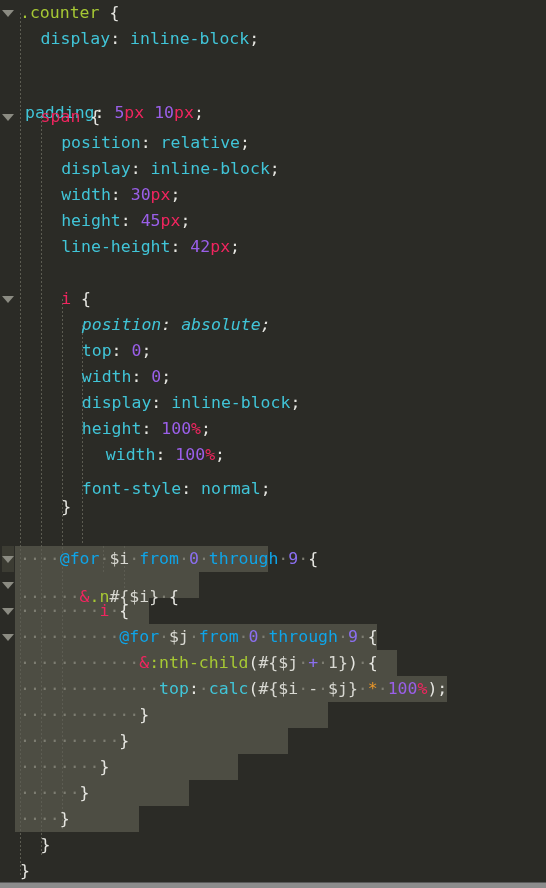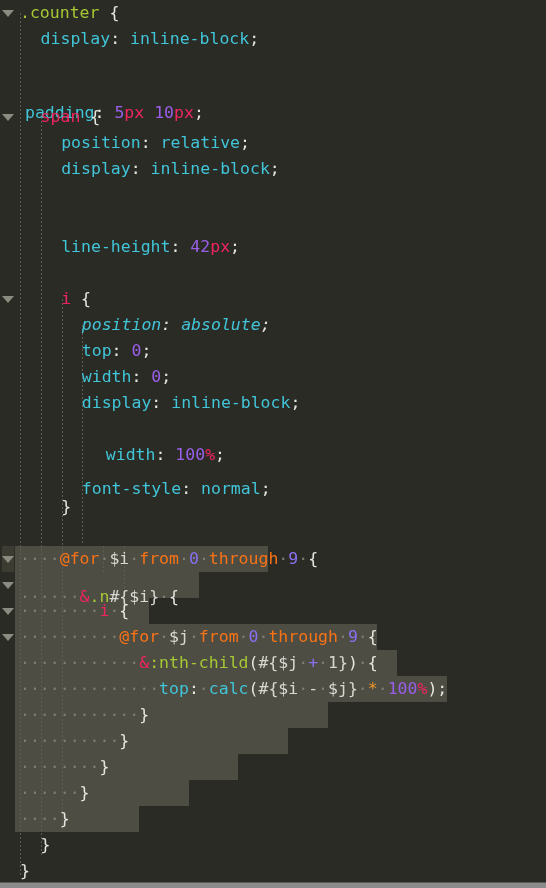--- a/index.html
+++ b/index.html
@@ -104,21 +104,21 @@
   .ws { color: #7d7d72; }
 
   
   .t-sel    { color: #a6c834; }  
   .t-tag    { color: #f0255f; }  
   .t-prop   { color: #41c5d8; }  
   .t-val    { color: #41c5d8; }  
   .t-num    { color: #9a5fe8; }  
   .t-unit   { color: #f0255f; }  
   .t-punct  { color: #e6e6e1; }  
-  .t-kw     { color: #f97316; }  
+  .t-kw     { color: #0ea5e9; }  
   .t-var    { color: #d8d8d2; }  
   .t-num2   { color: #8b6ff0; }  
   .t-op     { color: #e8962a; }  
   .t-opb    { color: #8b6ff0; }  
 
   
   #status-bar {
     position: absolute;
     left: 0;
     bottom: 0;
@@ -169,27 +169,30 @@
     </div>
 
   <div id="code-layer">
       <div class="line" style="top: 0px; text-decoration: underline;"><span class="txt" style="left: 20px;"><span class="t-sel">.counter</span><span class="t-punct"> </span><span class="t-punct">{</span></span></div>
       <div class="line" style="top: 26px;"><span class="txt" style="left: 40.6px;"><span class="t-prop">display</span><span class="t-punct">: </span><span class="t-val">inline-block</span><span class="t-punct">;</span></span></div>
       <div class="line" style="top: 52px;"><span class="txt" style="left: 25px; margin-top: 48px;"><span class="t-prop">padding</span><span class="t-punct">: </span><span class="t-num">5</span><span class="t-unit">px</span><span class="t-punct"> </span><span class="t-num">10</span><span class="t-unit">px</span><span class="t-punct">;</span></span></div>
       <div class="line" style="top: 78px;"><span class="txt" style="left: 20px;"></span></div>
       <div class="line" style="top: 104px;"><span class="txt" style="left: 40.6px;"><span class="t-tag">span</span><span class="t-punct"> </span><span class="t-punct">{</span></span></div>
       <div class="line" style="top: 130px;"><span class="txt" style="left: 61.2px;"><span class="t-prop">position</span><span class="t-punct">: </span><span class="t-val">relative</span><span class="t-punct">;</span></span></div>
       <div class="line" style="top: 156px;"><span class="txt" style="left: 61.2px;"><span class="t-prop">display</span><span class="t-punct">: </span><span class="t-val">inline-block</span><span class="t-punct">;</span></span></div>
+      <div class="line" style="top: 182px;"><span class="txt" style="left: 61.2px;"><span class="t-prop">width</span><span class="t-punct">: </span><span class="t-num">30</span><span class="t-unit">px</span><span class="t-punct">;</span></span></div>
+      <div class="line" style="top: 208px;"><span class="txt" style="left: 61.2px;"><span class="t-prop">height</span><span class="t-punct">: </span><span class="t-num">45</span><span class="t-unit">px</span><span class="t-punct">;</span></span></div>
       <div class="line" style="top: 234px;"><span class="txt" style="left: 61.2px;"><span class="t-prop">line-height</span><span class="t-punct">: </span><span class="t-num">42</span><span class="t-unit">px</span><span class="t-punct">;</span></span></div>
       <div class="line" style="top: 260px;"><span class="txt" style="left: 20px;"></span></div>
       <div class="line" style="top: 286px;"><span class="txt" style="left: 61.2px;"><span class="t-tag">i</span><span class="t-punct"> </span><span class="t-punct">{</span></span></div>
       <div class="line" style="top: 312px;"><span class="txt" style="left: 81.8px; font-style: italic;"><span class="t-prop">position</span><span class="t-punct">: </span><span class="t-val">absolute</span><span class="t-punct">;</span></span></div>
       <div class="line" style="top: 338px; text-align: right;"><span class="txt" style="left: 81.8px;"><span class="t-prop">top</span><span class="t-punct">: </span><span class="t-num">0</span><span class="t-punct">;</span></span></div>
       <div class="line" style="top: 364px;"><span class="txt" style="left: 81.8px;"><span class="t-prop">width</span><span class="t-punct">: </span><span class="t-num">0</span><span class="t-punct">;</span></span></div>
       <div class="line" style="top: 390px;"><span class="txt" style="left: 81.8px;"><span class="t-prop">display</span><span class="t-punct">: </span><span class="t-val">inline-block</span><span class="t-punct">;</span></span></div>
+      <div class="line" style="top: 416px;"><span class="txt" style="left: 81.8px;"><span class="t-prop">height</span><span class="t-punct">: </span><span class="t-num">100</span><span class="t-unit">%</span><span class="t-punct">;</span></span></div>
       <div class="line" style="top: 442px; margin-left: 24px;"><span class="txt" style="left: 81.8px;"><span class="t-prop">width</span><span class="t-punct">: </span><span class="t-num">100</span><span class="t-unit">%</span><span class="t-punct">;</span></span></div>
       <div class="line" style="top: 468px;"><span class="txt" style="left: 81.8px; margin-top: 8px;"><span class="t-prop">font-style</span><span class="t-punct">: </span><span class="t-val">normal</span><span class="t-punct">;</span></span></div>
       <div class="line" style="top: 494px;"><span class="txt" style="left: 61.2px;"><span class="t-punct">}</span></span></div>
       <div class="line" style="top: 520px;"><span class="txt" style="left: 20px;"></span></div>
       <div class="line" style="top: 546px;"><span class="txt" style="left: 20px;"><span class="ws">····</span><span class="t-kw">@for</span><span class="ws">·</span><span class="t-var">$i</span><span class="ws">·</span><span class="t-kw">from</span><span class="ws">·</span><span class="t-num2">0</span><span class="ws">·</span><span class="t-kw">through</span><span class="ws">·</span><span class="t-num2">9</span><span class="ws">·</span><span class="t-punct">{</span></span></div>
       <div class="line" style="top: 584px;"><span class="txt" style="left: 20px;"><span class="ws">······</span><span class="t-tag">&amp;</span><span class="t-sel">.n</span><span class="t-var">#{$i}</span><span class="ws">·</span><span class="t-punct">{</span></span></div>
       <div class="line" style="top: 598px;"><span class="txt" style="left: 20px;"><span class="ws">········</span><span class="t-tag">i</span><span class="ws">·</span><span class="t-punct">{</span></span></div>
       <div class="line" style="top: 624px;"><span class="txt" style="left: 20px;"><span class="ws">··········</span><span class="t-kw">@for</span><span class="ws">·</span><span class="t-var">$j</span><span class="ws">·</span><span class="t-kw">from</span><span class="ws">·</span><span class="t-num2">0</span><span class="ws">·</span><span class="t-kw">through</span><span class="ws">·</span><span class="t-num2">9</span><span class="ws">·</span><span class="t-punct">{</span></span></div>
       <div class="line" style="top: 650px;"><span class="txt" style="left: 20px;"><span class="ws">············</span><span class="t-tag">&amp;</span><span class="t-sel">:nth-child</span><span class="t-punct">(</span><span class="t-var">#{$j</span><span class="ws">·</span><span class="t-opb">+</span><span class="ws">·</span><span class="t-var">1}</span><span class="t-punct">)</span><span class="ws">·</span><span class="t-punct">{</span></span></div>
       <div class="line" style="top: 676px;"><span class="txt" style="left: 20px;"><span class="ws">··············</span><span class="t-prop">top</span><span class="t-punct">:</span><span class="ws">·</span><span class="t-prop">calc</span><span class="t-punct">(</span><span class="t-var">#{$i</span><span class="ws">·</span><span class="t-var">-</span><span class="ws">·</span><span class="t-var">$j}</span><span class="ws">·</span><span class="t-op">*</span><span class="ws">·</span><span class="t-num">100</span><span class="t-unit">%</span><span class="t-punct">)</span><span class="t-punct">;</span></span></div>

